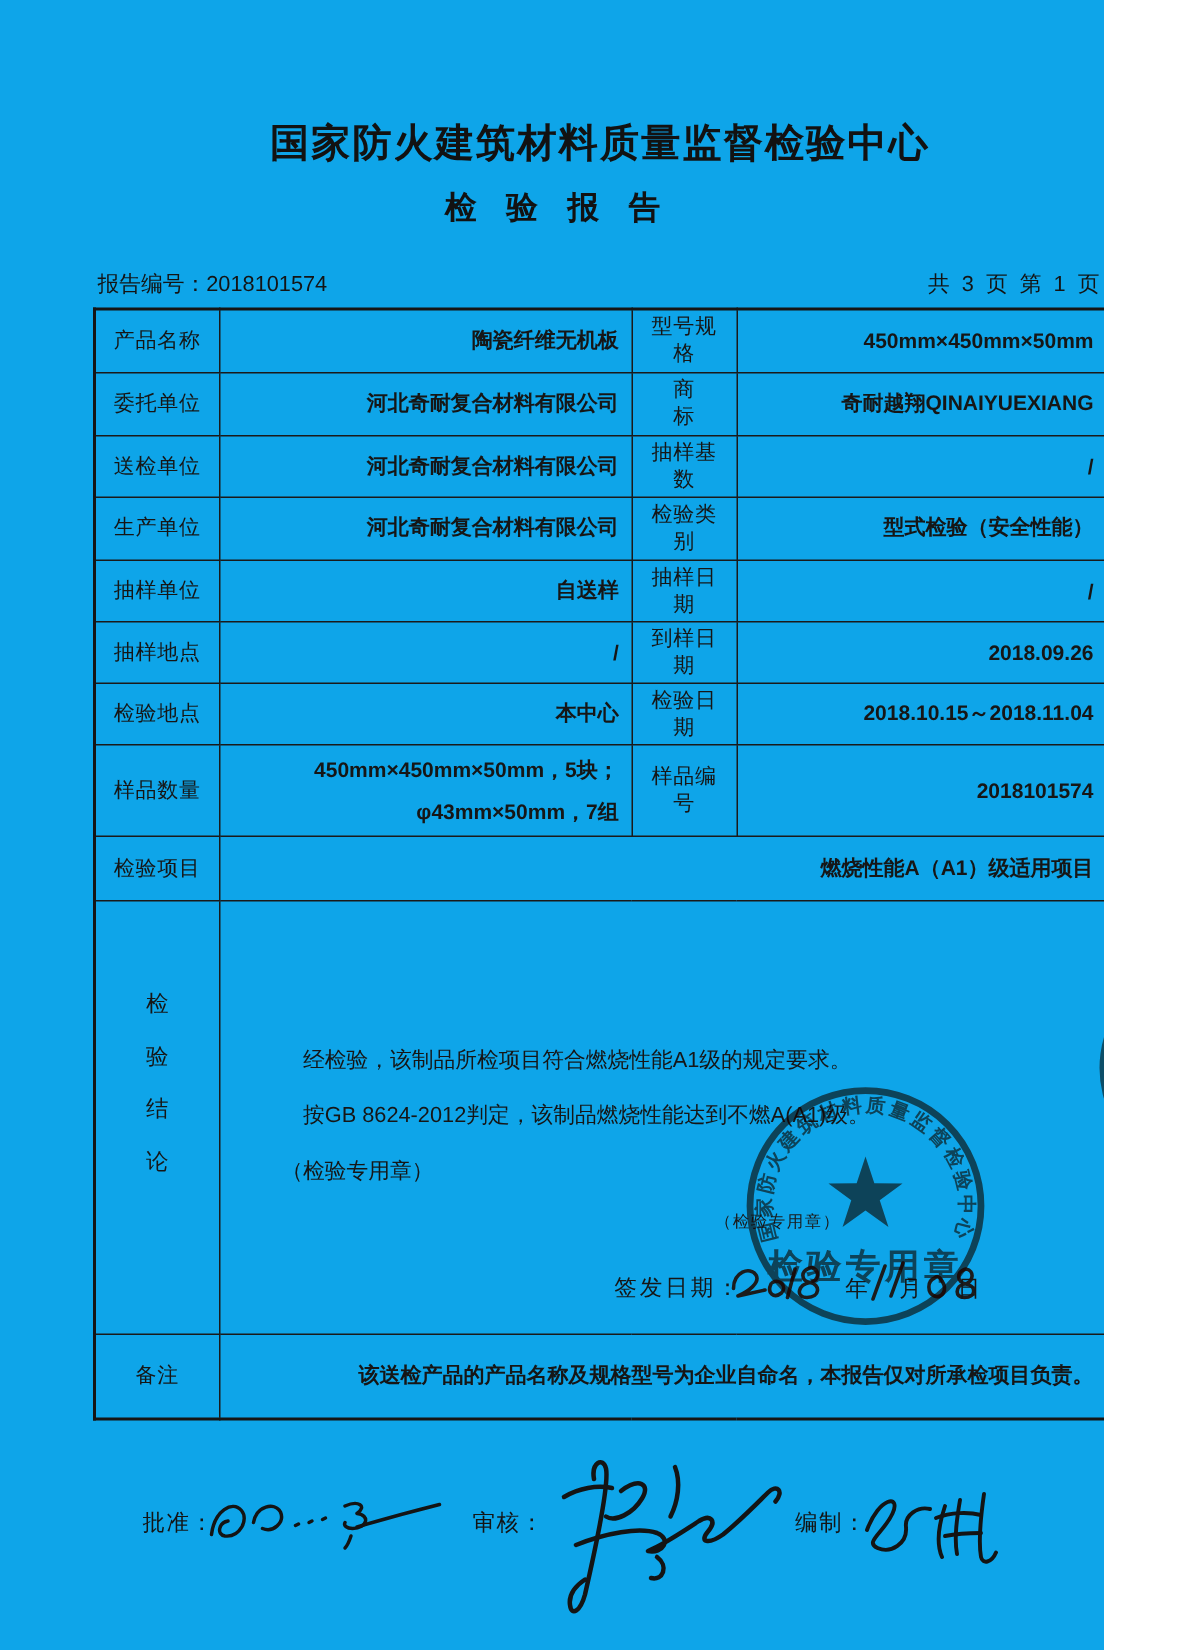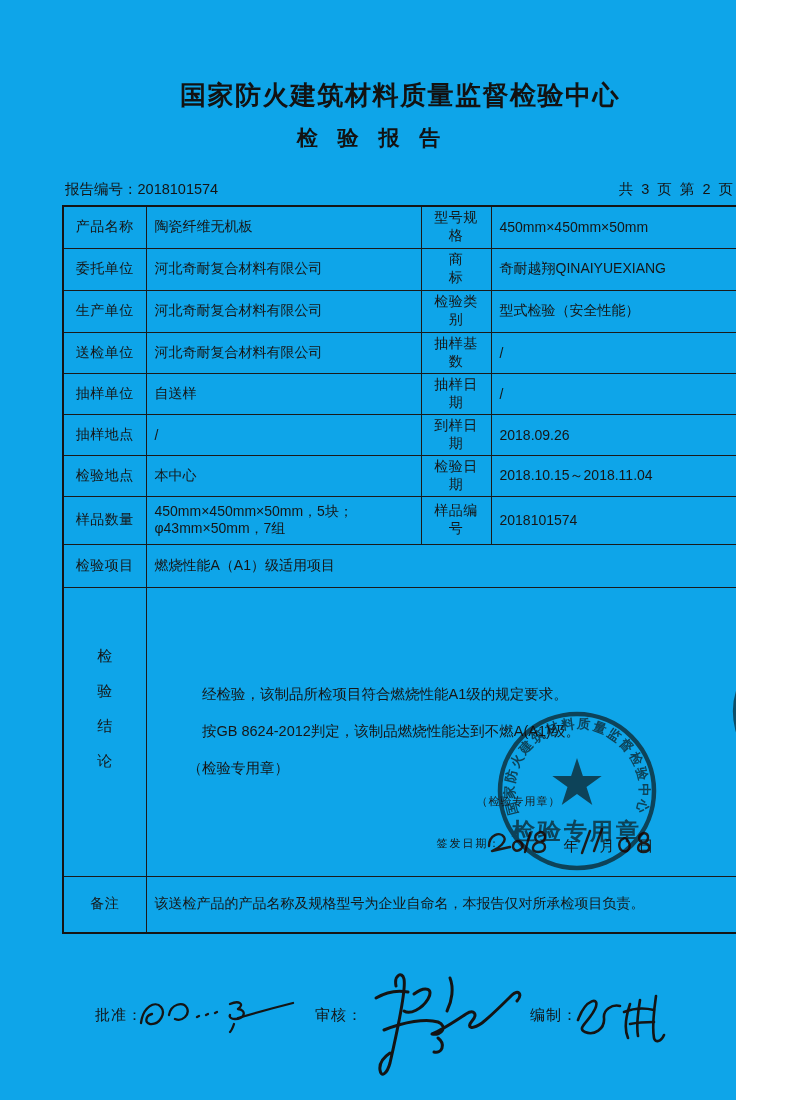--- a/index.html
+++ b/index.html
@@ -39,39 +39,39 @@
   table.report td{
     border:1.5px solid #1a1a1a;
     font-size:14px;color:#161616;
     padding:2px 8px;vertical-align:middle;
     overflow:hidden;
   }
   td.lbl{
     text-align:center;font-size:14.5px;padding:2px 2px;
     letter-spacing:0.5px;
   }
-  td.val{text-align:left;}
-  td.val-sm{line-height:17px;padding:3px 8px;}
+  td.val{text-align:right;font-weight:bold;}
+  td.val-sm{line-height:28px;padding:3px 8px;}
   
   td.concl-lbl{padding:0;}
   .vert-chars{
     display:flex;flex-direction:column;align-items:center;
     justify-content:center;gap:16px;height:100%;
     padding-bottom:46px;box-sizing:border-box;
     font-size:15px;
   }
   td.concl-body{position:relative;padding:0;vertical-align:top;}
   .concl-text{padding:14px 10px 0 8px;margin-left:25px;}
   .concl-text p{margin:0 0 15px 0;line-height:22px;font-size:14.5px;}
   .concl-text p.ind{text-indent:1em;}
   .seal-caption{
     position:absolute;left:330px;top:206px;
     font-size:11px;color:#1b1b1b;letter-spacing:1px;
   }
-  .sign-label{position:absolute;left:263px;top:248px;font-size:11px;letter-spacing:2px;margin-left:27px;}
+  .sign-label{position:absolute;left:263px;top:248px;font-size:15px;letter-spacing:2px;}
   .date-unit{position:absolute;top:249px;font-size:15px;}
   .u-year{left:417px;}
   .u-month{left:453px;}
   .u-day{left:492px;}
   .hand{position:absolute;}
   .hand path{stroke:#1c1c1c;stroke-width:2.4;fill:none;stroke-linecap:round;stroke-linejoin:round;}
   
   .stamp{position:absolute;mix-blend-mode:multiply;}
   .stamp-main{left:345px;top:118px;opacity:0.82;}
   .stamp-edge{left:725px;top:632px;opacity:0.78;transform:rotate(-14deg);}
@@ -93,21 +93,21 @@
 
 <div class="page">
 
   <div class="org-title">国家防火建筑材料质量监督检验中心</div>
   <div class="doc-title">检 验 报 告</div>
 
   <div class="meta-row">
     <div>
       <span>报告编号：</span><span>2018101574</span>
     </div>
-    <div class="meta-right">共 3 页 第 2 页</div>
+    <div class="meta-right">共 3 页 第 1 页</div>
   </div>
 
   <table class="report">
     <colgroup>
         <col style="width:83px">
         <col style="width:275px">
         <col style="width:70px">
         <col style="width:247px">
       </colgroup>
     <tbody>
@@ -116,31 +116,31 @@
       <td class="val">陶瓷纤维无机板</td>
       <td class="lbl">型号规格</td>
       <td class="val">450mm×450mm×50mm</td>
     </tr>
     <tr style="height:42px">
       <td class="lbl">委托单位</td>
       <td class="val">河北奇耐复合材料有限公司</td>
       <td class="lbl">商　　标</td>
       <td class="val">奇耐越翔QINAIYUEXIANG</td>
     </tr>
+    <tr style="height:37px">
+      <td class="lbl">送检单位</td>
+      <td class="val">河北奇耐复合材料有限公司</td>
+      <td class="lbl">抽样基数</td>
+      <td class="val">/</td>
+    </tr>
     <tr style="height:42px">
       <td class="lbl">生产单位</td>
       <td class="val">河北奇耐复合材料有限公司</td>
       <td class="lbl">检验类别</td>
       <td class="val">型式检验（安全性能）</td>
-    </tr>
-    <tr style="height:37px">
-      <td class="lbl">送检单位</td>
-      <td class="val">河北奇耐复合材料有限公司</td>
-      <td class="lbl">抽样基数</td>
-      <td class="val">/</td>
     </tr>
     <tr style="height:38px">
       <td class="lbl">抽样单位</td>
       <td class="val">自送样</td>
       <td class="lbl">抽样日期</td>
       <td class="val">/</td>
     </tr>
     <tr style="height:39px">
       <td class="lbl">抽样地点</td>
       <td class="val">/</td>

